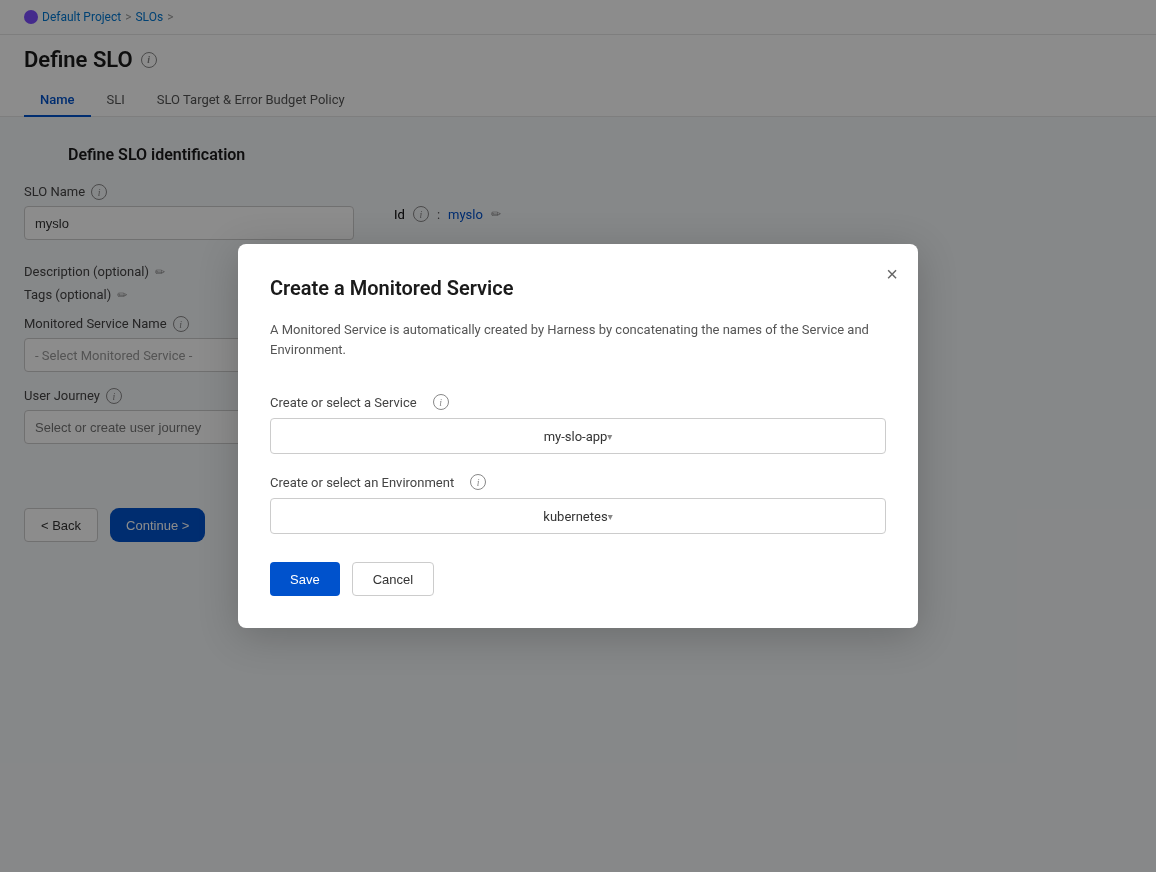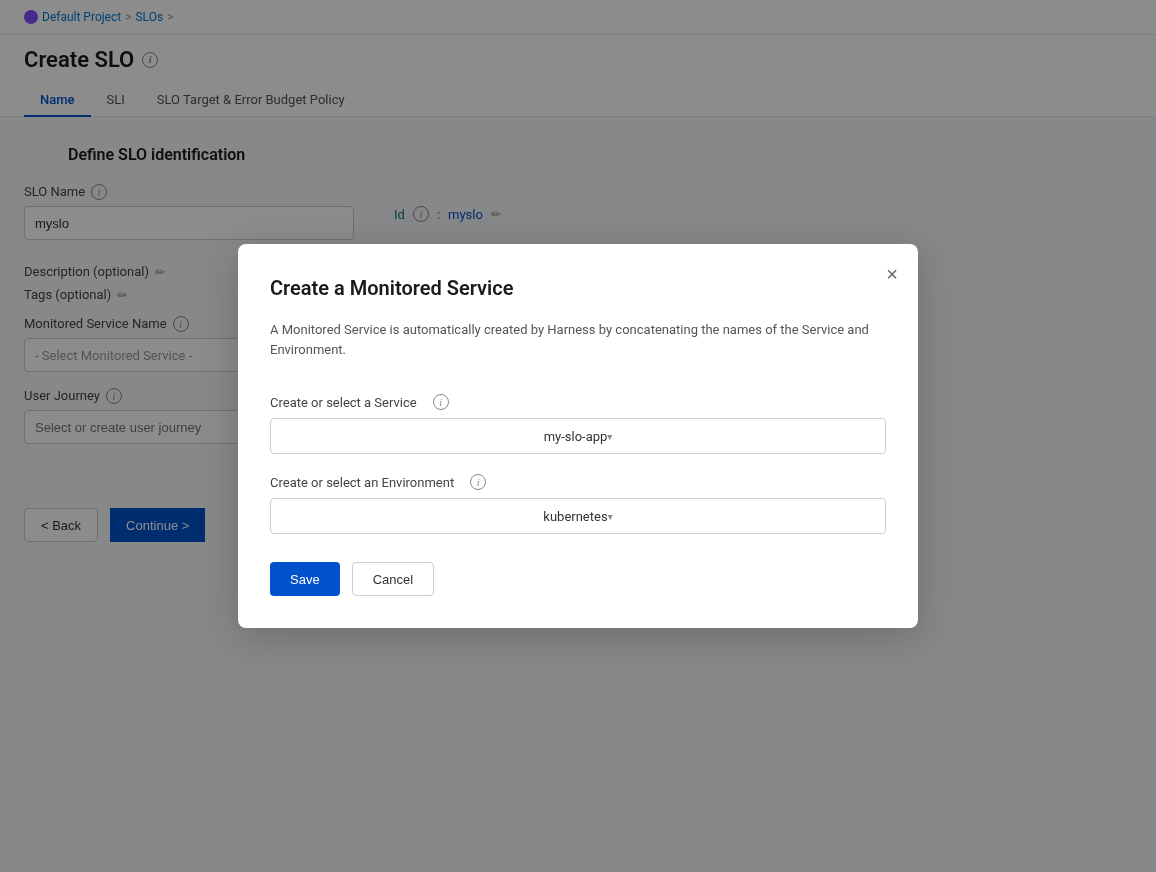--- a/index.html
+++ b/index.html
@@ -124,21 +124,21 @@
     }
 
     .id-row {
       display: flex;
       align-items: center;
       gap: 8px;
       margin-bottom: 16px;
     }
     .id-label {
       font-size: 13px;
-      color: #0f766e;
+      color: #000000;
     }
     .id-value {
       font-size: 13px;
       color: #0052cc;
     }
     .edit-icon {
       color: #888;
       cursor: pointer;
       font-size: 12px;
     }
@@ -217,21 +217,21 @@
       font-size: 13px;
       cursor: pointer;
       display: flex;
       align-items: center;
       gap: 6px;
     }
     .btn-continue {
       height: 34px;
       padding: 0 16px;
       border: none;
-      border-radius: 0;
+      border-radius: 9px;
       background: #0052cc;
       color: #fff;
       font-size: 13px;
       cursor: pointer;
       display: flex;
       align-items: center;
       gap: 6px;
     }
 
     
@@ -362,21 +362,21 @@
   <div class="breadcrumb">
     <span class="project-dot"></span>
     <a href="#">Default Project</a>
     <span class="sep">&gt;</span>
     <a href="#">SLOs</a>
     <span class="sep">&gt;</span>
   </div>
 
   <div class="page-header">
     <div class="page-title">
-      <span>Create SLO</span>
+      <span>Define SLO</span>
       <span class="info-icon">i</span>
     </div>
     <div class="tabs">
       <div class="tab active">Name</div>
       <div class="tab">SLI</div>
       <div class="tab">SLO Target &amp; Error Budget Policy</div>
     </div>
   </div>
 
   <div class="main-content">

